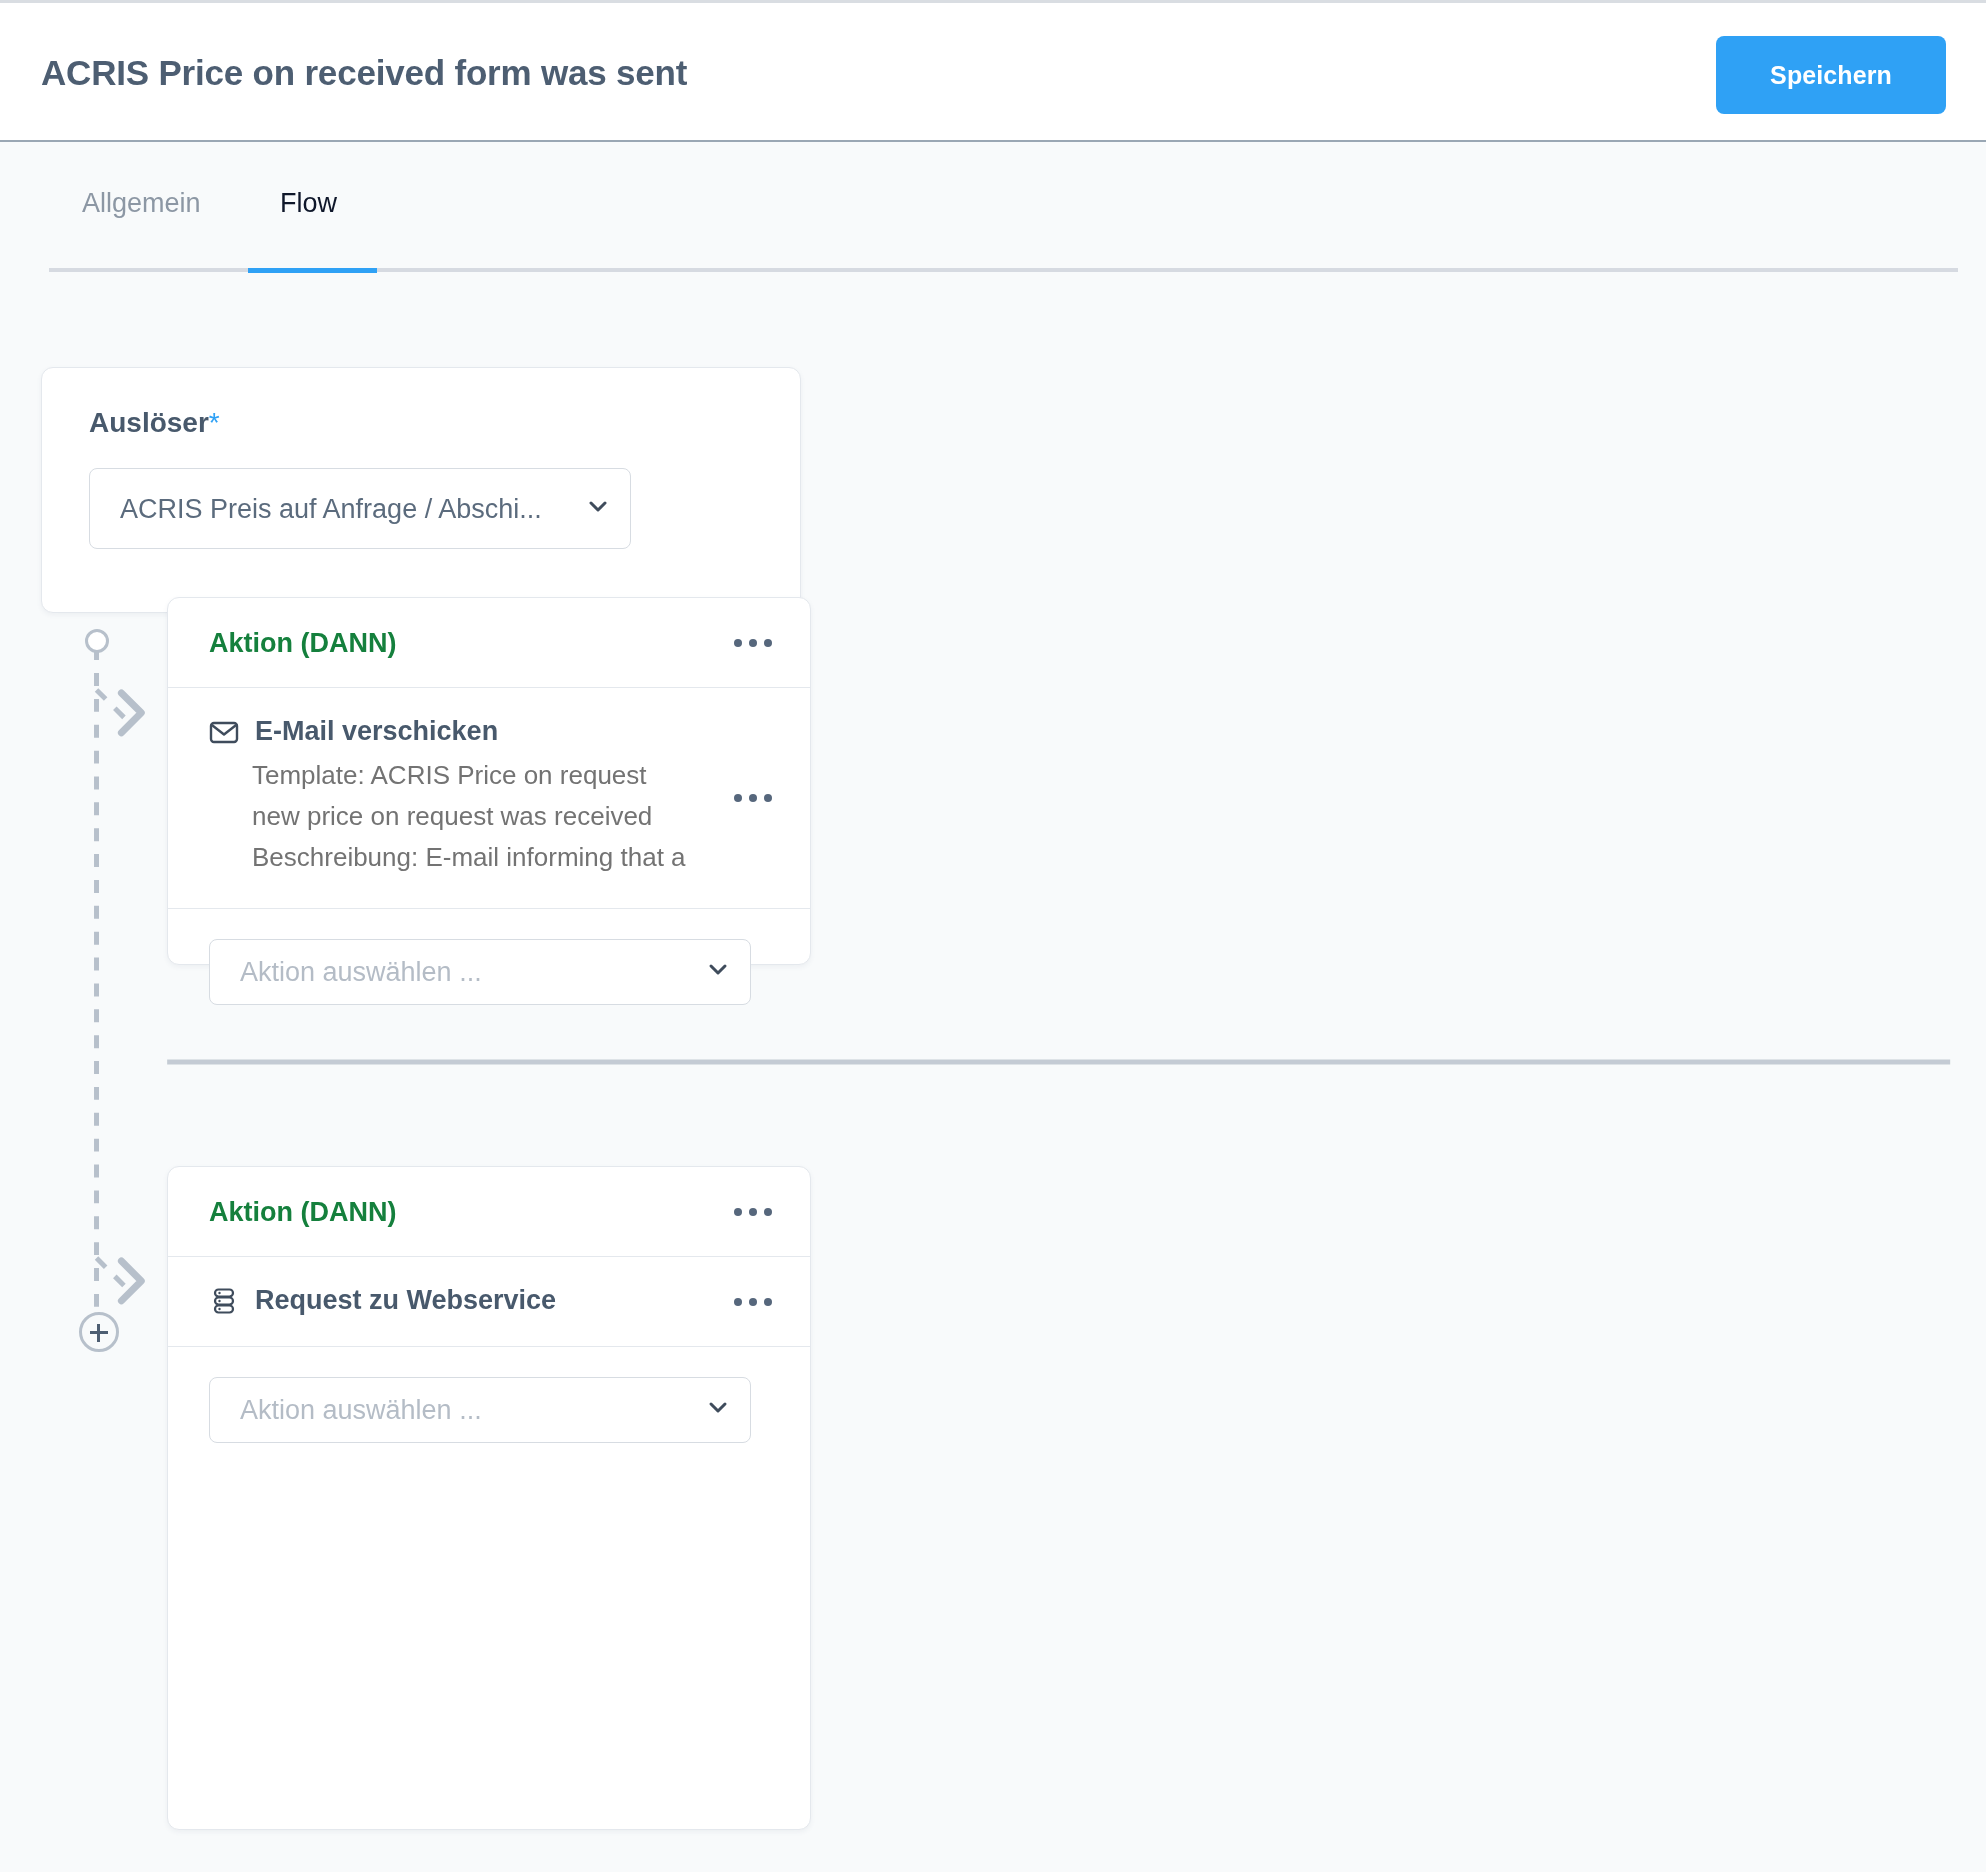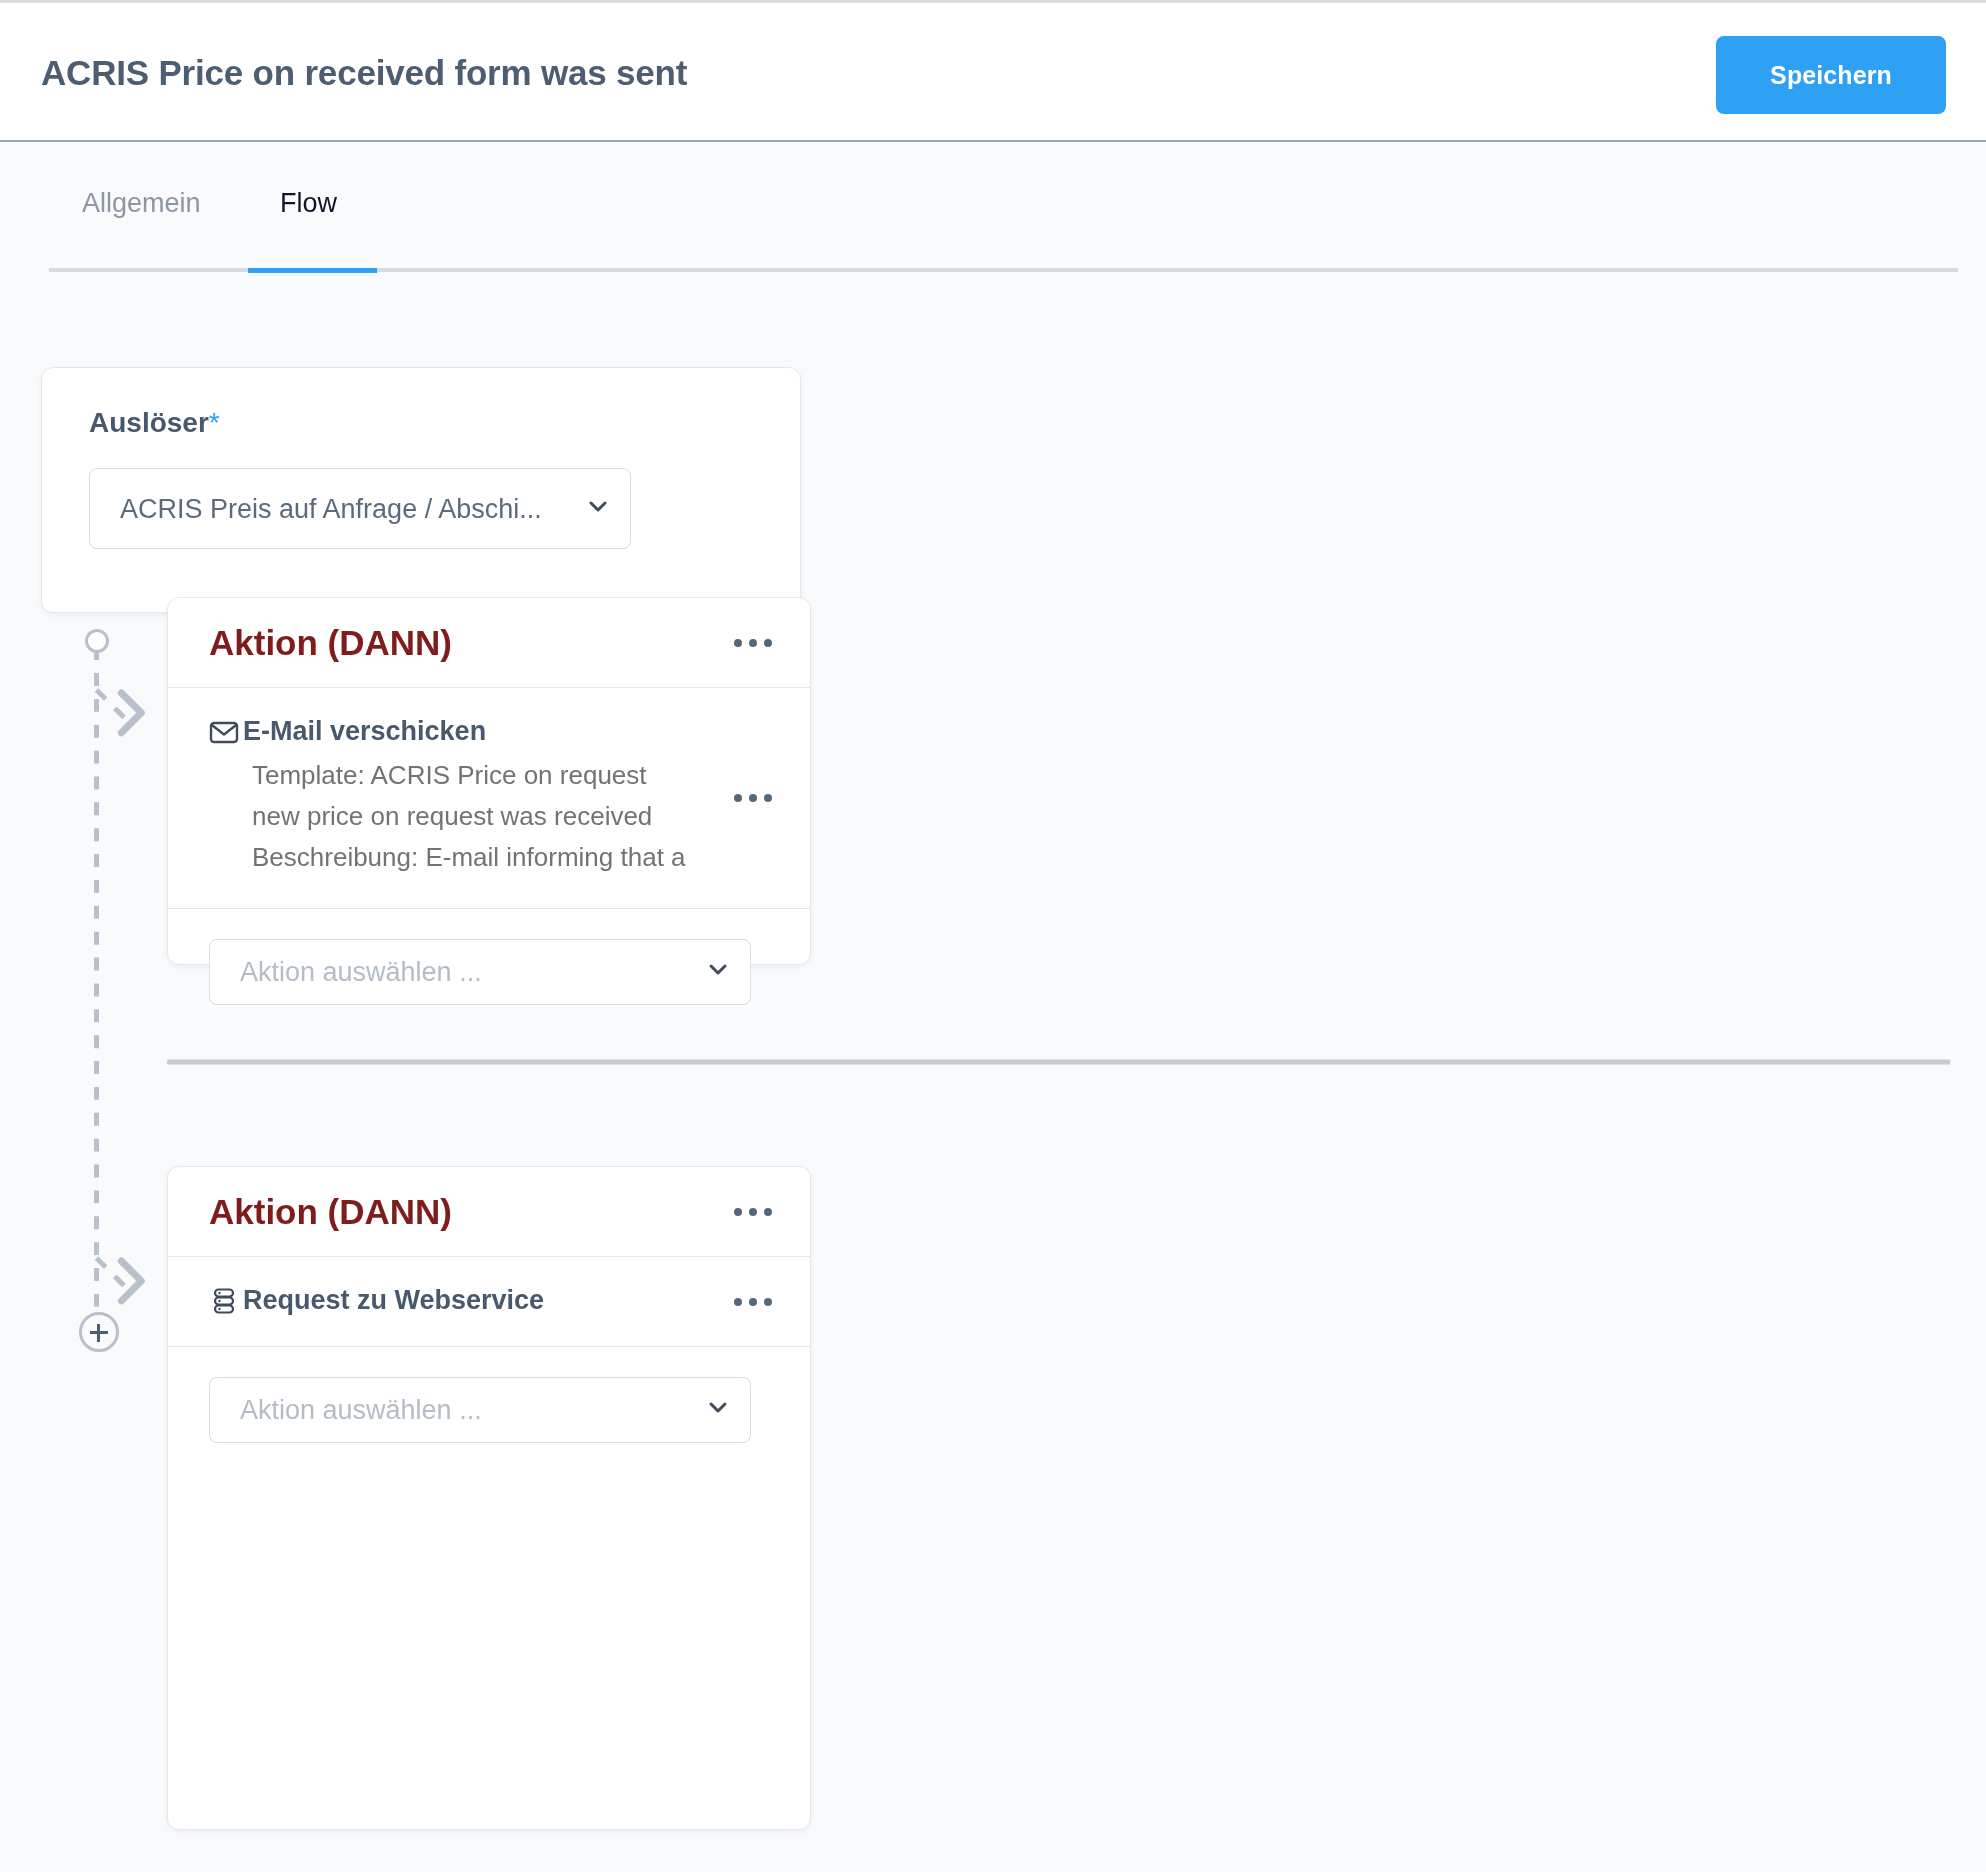--- a/index.html
+++ b/index.html
@@ -195,23 +195,23 @@
 
   .card-head {
     position: relative;
     height: 90px;
     border-bottom: 1px solid #e4e8ed;
   }
   .card-head-title {
     position: absolute;
     left: 41px; top: 50%;
     transform: translateY(-50%);
-    font-size: 35px;
+    font-size: 27px;
     font-weight: bold;
-    color: #7f1d1d;
+    color: #15803d;
     white-space: nowrap;
   }
   .dots {
     position: absolute;
     right: 36px; top: 50%;
     transform: translateY(-50%);
     display: flex;
     gap: 7px;
     cursor: pointer;
     padding: 8px 2px;
@@ -224,21 +224,21 @@
   }
 
   .step-block {
     position: relative;
     border-bottom: 1px solid #e4e8ed;
     padding: 28px 36px 30px 41px;
   }
   .step-title-row {
     display: flex;
     align-items: center;
-    gap: 4px;
+    gap: 16px;
   }
   .step-icon {
     width: 30px; height: 30px;
     flex: 0 0 30px;
     display: flex;
     align-items: center;
     justify-content: center;
   }
   .step-icon svg { display: block; }
   .step-title {

